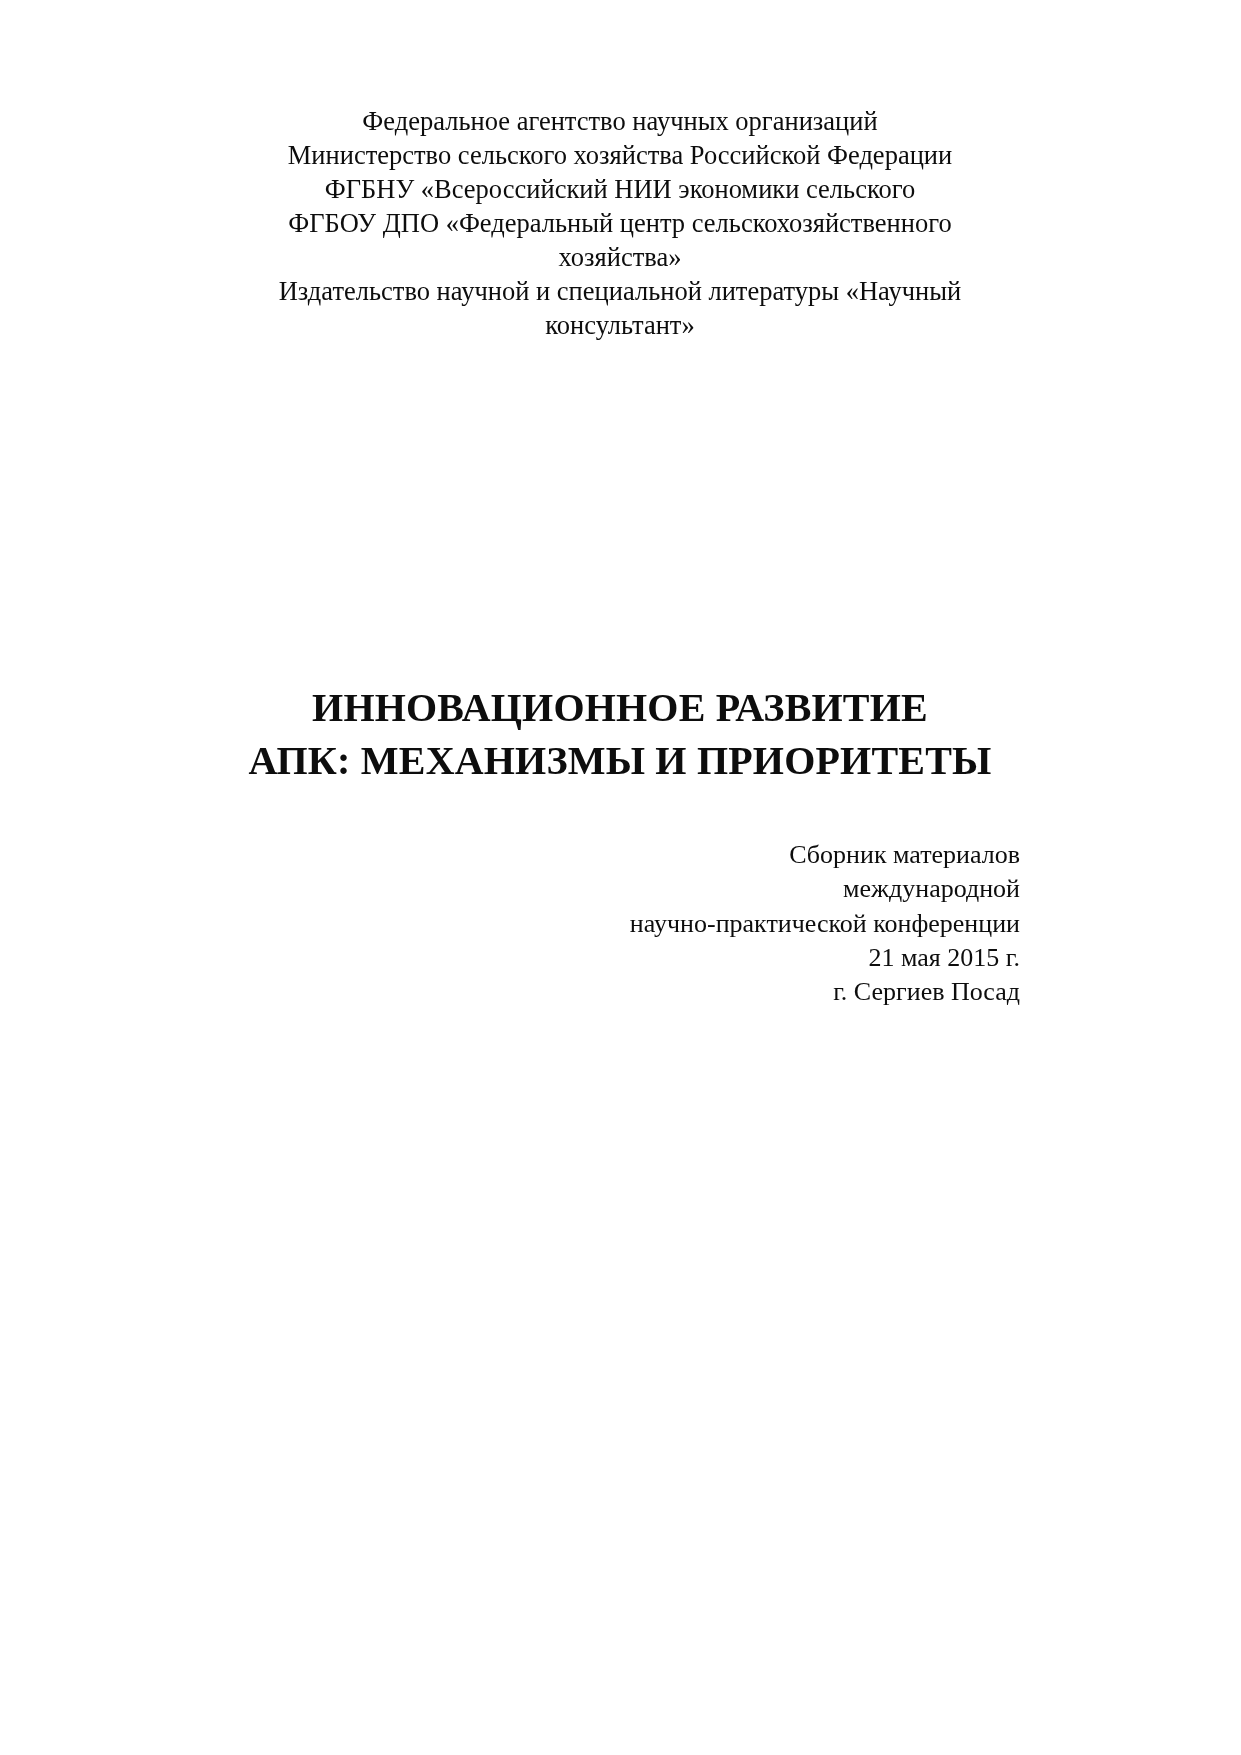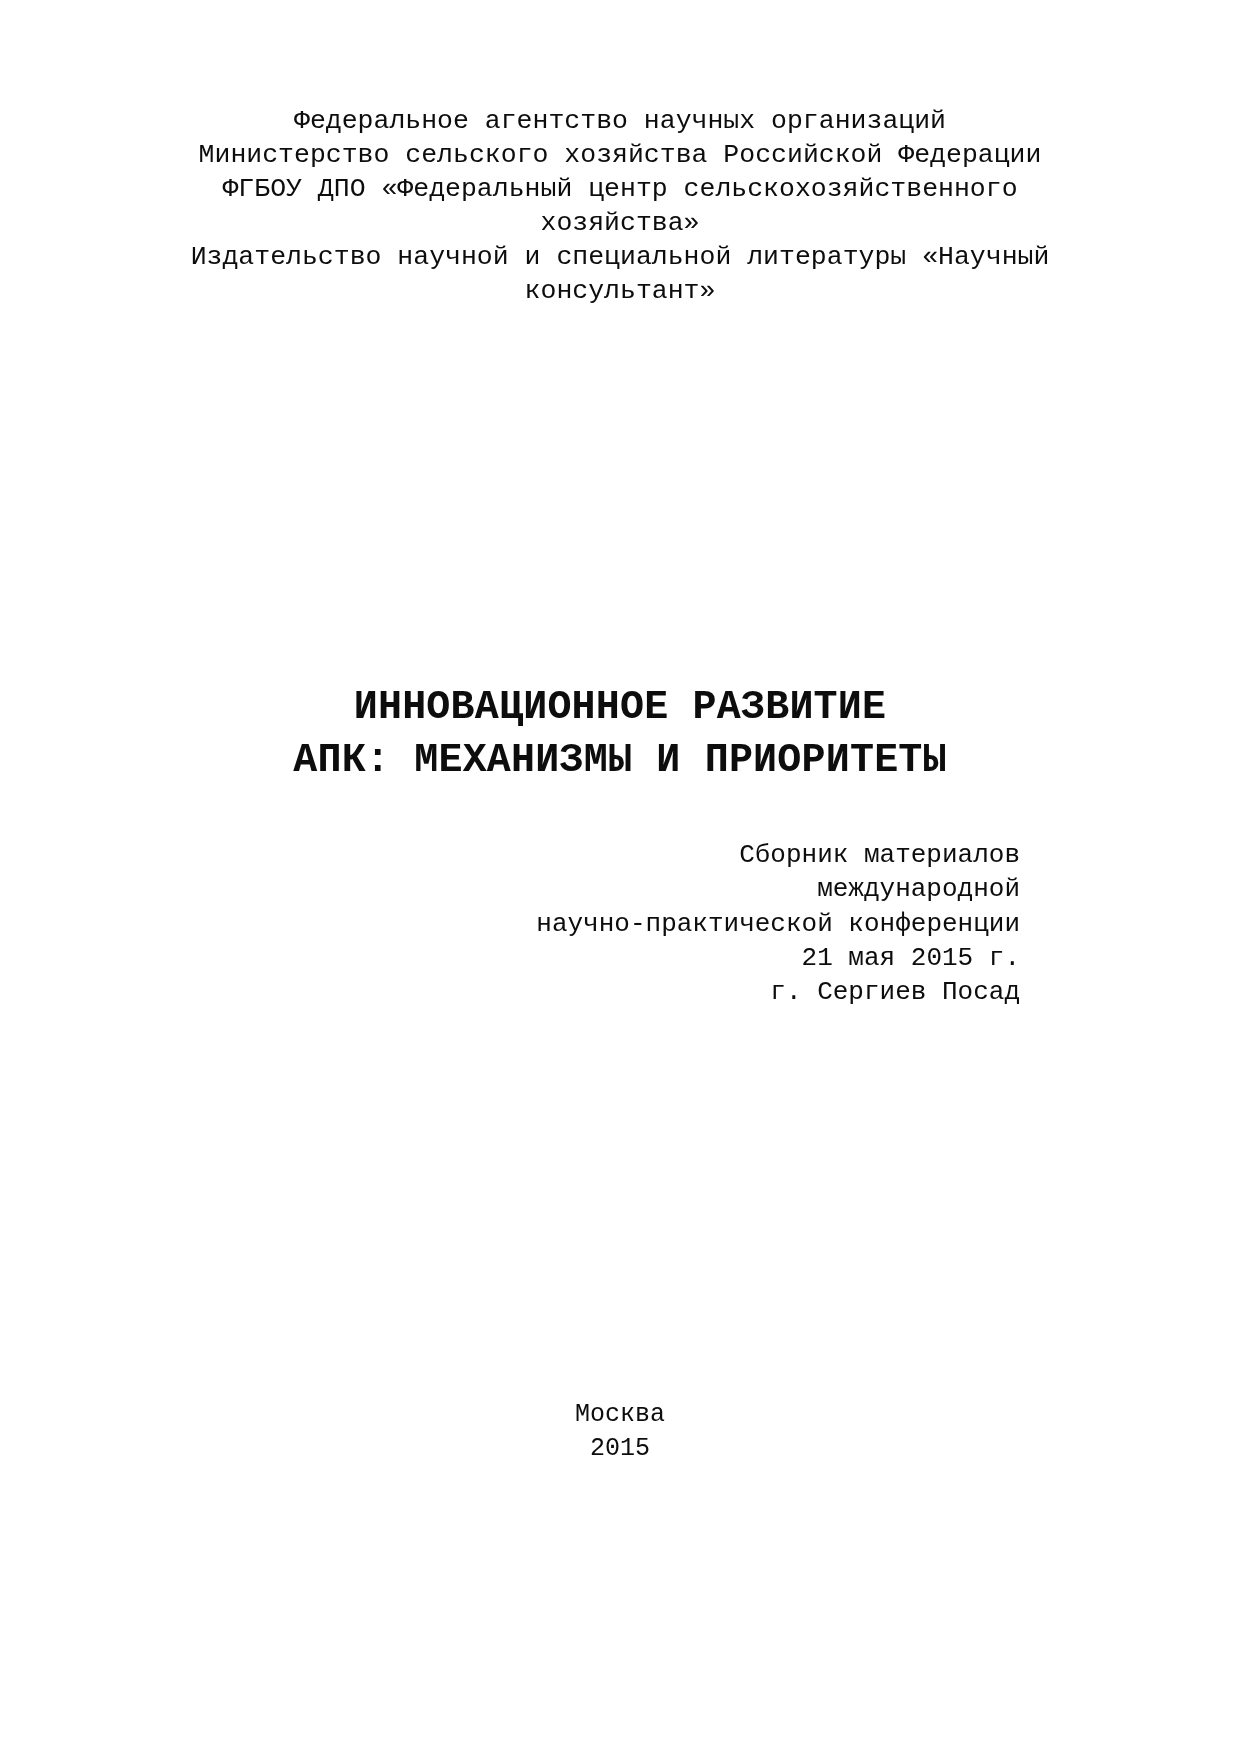--- a/index.html
+++ b/index.html
@@ -14,21 +14,20 @@
     color: #0d0d0d;
     position: relative;
     overflow: hidden;
   }
   .page {
     position: relative;
     width: 982px;
     height: 1755px;
     box-sizing: border-box;
     padding: 10px;
-    font-family: Liberation Mono, monospace;
   }
 
   
   .publisher-block {
     position: absolute;
     top: 104px;
     left: 160px;
     width: 920px;
     text-align: center;
     font-size: 26.5px;
@@ -84,37 +83,34 @@
   }
 </style>
 </head>
 <body>
 
 <div class="page">
 
   <div class="publisher-block">
     <span class="publisher-line">Федеральное агентство научных организаций</span>
     <span class="publisher-line">Министерство сельского хозяйства Российской Федерации</span>
+    <span class="publisher-line">ФГБНУ «Всероссийский НИИ экономики сельского</span>
     <span class="publisher-line">ФГБОУ ДПО «Федеральный центр сельскохозяйственного</span>
     <span class="publisher-line">хозяйства»</span>
     <span class="publisher-line">Издательство научной и специальной литературы «Научный</span>
     <span class="publisher-line">консультант»</span>
   </div>
 
   <h1 class="title-block">
     <span class="title-line">ИННОВАЦИОННОЕ РАЗВИТИЕ</span>
     <span class="title-line">АПК: МЕХАНИЗМЫ И ПРИОРИТЕТЫ</span>
   </h1>
 
   <div class="subtitle-block">
     <span class="subtitle-line">Сборник материалов</span>
     <span class="subtitle-line">международной</span>
     <span class="subtitle-line">научно-практической конференции</span>
     <span class="subtitle-line">21 мая 2015 г.</span>
     <span class="subtitle-line">г. Сергиев Посад</span>
   </div>
 
-  <div class="imprint-block">
-    <span class="imprint-line">Москва</span>
-    <span class="imprint-line">2015</span>
-  </div>
 
 </div>
 
 </body></html>

